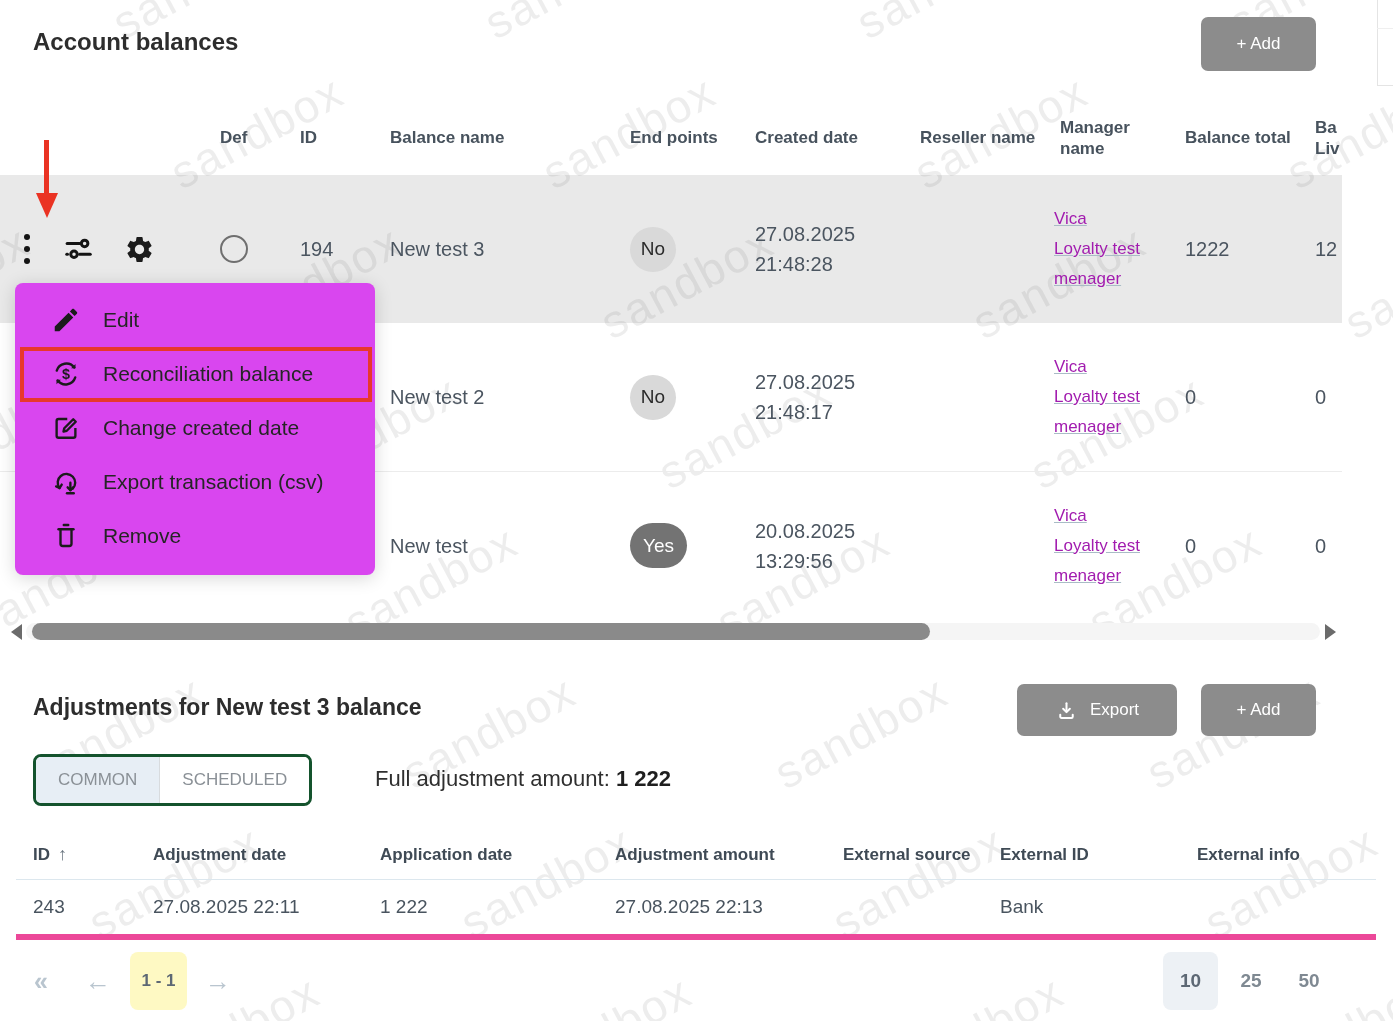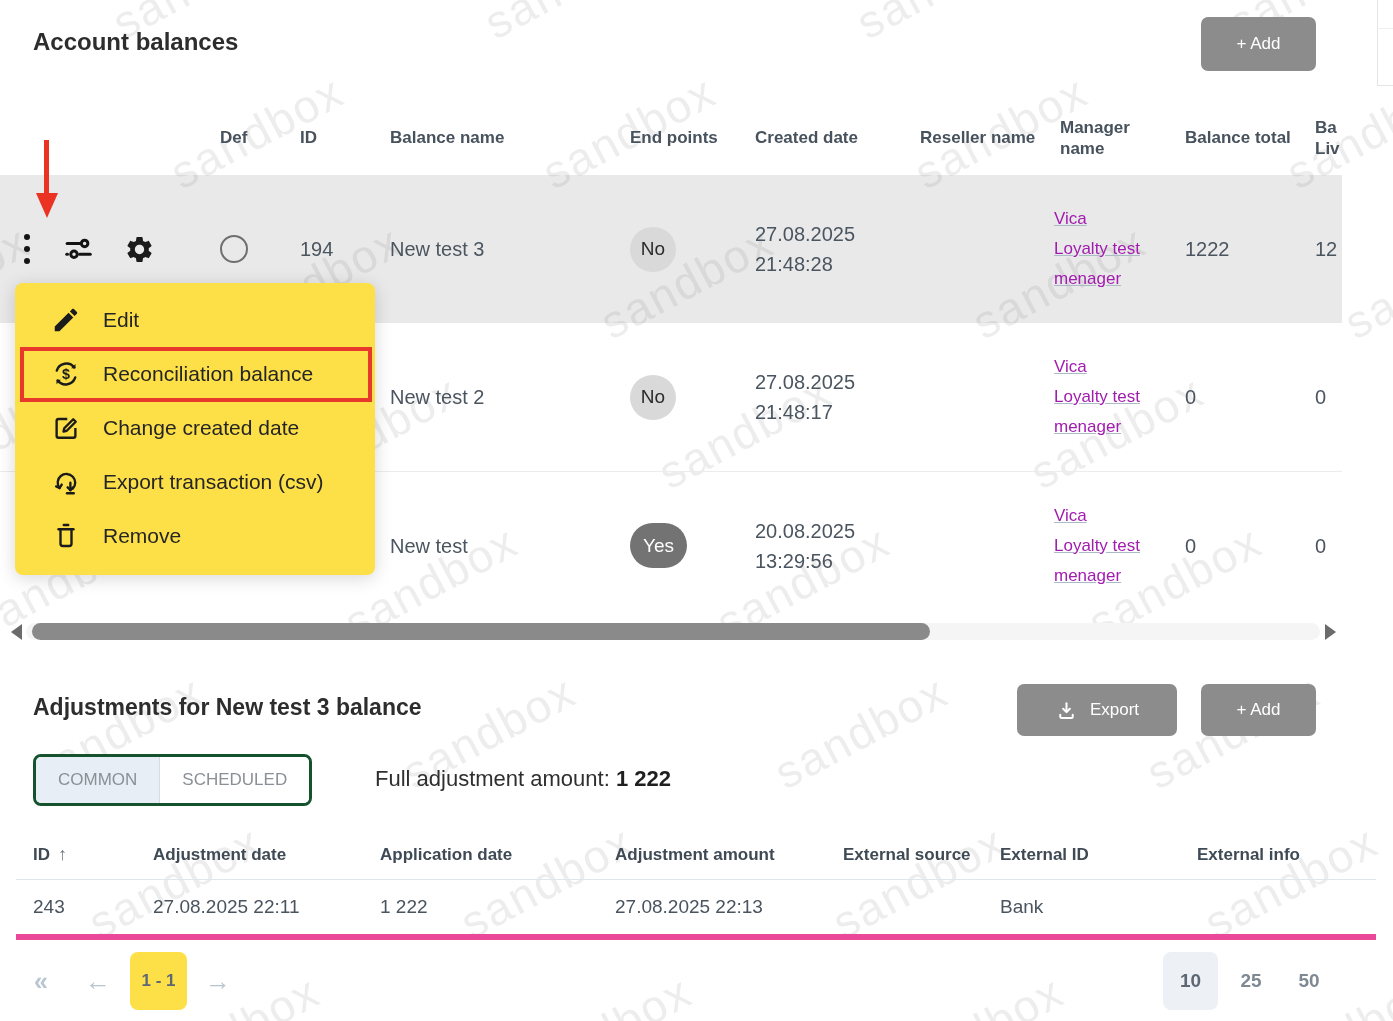--- a/index.html
+++ b/index.html
@@ -39,21 +39,21 @@
            justify-content:center; font-size:19px; padding:0 10px; }
   .badge-no { background:#d9d9d9; color:#2b2b2b; }
   .badge-yes { background:#737373; color:#fff; min-width:57px; }
   .radio { width:28px; height:28px; border:2.5px solid #6f6f6f; border-radius:50%; background:transparent; cursor:pointer; }
   .actions { display:flex; align-items:center; padding-left:36px; gap:30px; }
   .kebab { display:flex; flex-direction:column; gap:6px; cursor:pointer; padding:4px; }
   .kebab i { width:6px; height:6px; background:#141414; border-radius:50%; }
   .icon-btn { cursor:pointer; display:flex; align-items:center; }
 
   
-  .menu { position:absolute; left:15px; top:283px; width:360px; height:292px; background:#fde047; border-radius:8px;
+  .menu { position:absolute; left:15px; top:283px; width:360px; height:292px; background:#d946ef; border-radius:8px;
           box-shadow:0 3px 18px rgba(0,0,0,0.16); z-index:5; padding-top:10px; }
   .menu-item { height:54px; display:flex; align-items:center; padding-left:36px; gap:22px; cursor:pointer;
                font-size:21px; color:#252525; }
   .menu-item svg { flex:0 0 auto; }
   .hl-box { position:absolute; left:5px; top:64px; width:352px; height:55px; border:4px solid #e8382c; z-index:6; pointer-events:none; }
   .arrow-anno { position:absolute; left:36px; top:140px; width:22px; height:78px; z-index:6; pointer-events:none; }
   .arrow-anno .shaft { position:absolute; left:8px; top:0; width:5px; height:53px; background:#ea3323; }
   .arrow-anno .head { position:absolute; left:0; top:53px; width:0; height:0;
                       border-left:11px solid transparent; border-right:11px solid transparent; border-top:25px solid #ea3323; }
 
@@ -83,21 +83,21 @@
   .a-head .cell { display:flex; align-items:center; padding-left:17px; font-size:17px; font-weight:bold; color:#3f4a55; gap:8px; }
   .sort-arrow { font-weight:normal; color:#6b7680; font-size:18px; }
   .a-row { height:60px; border-bottom:6px solid #ec4899; }
   .a-row .cell { display:flex; align-items:center; padding-left:17px; font-size:19px; color:#49545f; }
 
   
   .pager { position:absolute; left:0; top:952px; width:1393px; height:58px; }
   .pg-el { position:absolute; height:58px; display:flex; align-items:center; justify-content:center; cursor:pointer; }
   .pg-first { left:24px; width:34px; font-size:25px; color:#b9c5cf; font-weight:bold; }
   .pg-prev { left:80px; width:36px; font-size:26px; color:#b9c5cf; }
-  .pg-range { left:130px; width:57px; background:#fde047; border-radius:8px; font-size:17px; font-weight:bold; color:#5d6874; }
+  .pg-range { left:130px; width:57px; background:#fef9c3; border-radius:8px; font-size:17px; font-weight:bold; color:#5d6874; }
   .pg-next { left:200px; width:36px; font-size:26px; color:#b9c5cf; }
   .pg-size-10 { left:1163px; width:55px; background:#edf1f5; border-radius:8px; font-size:19px; font-weight:bold; color:#5d6874; }
   .pg-size-25 { left:1230px; width:42px; font-size:19px; font-weight:bold; color:#7f8992; }
   .pg-size-50 { left:1288px; width:42px; font-size:19px; font-weight:bold; color:#7f8992; }
 </style>
 </head>
 <body>
 
 <div class="screen">
 

